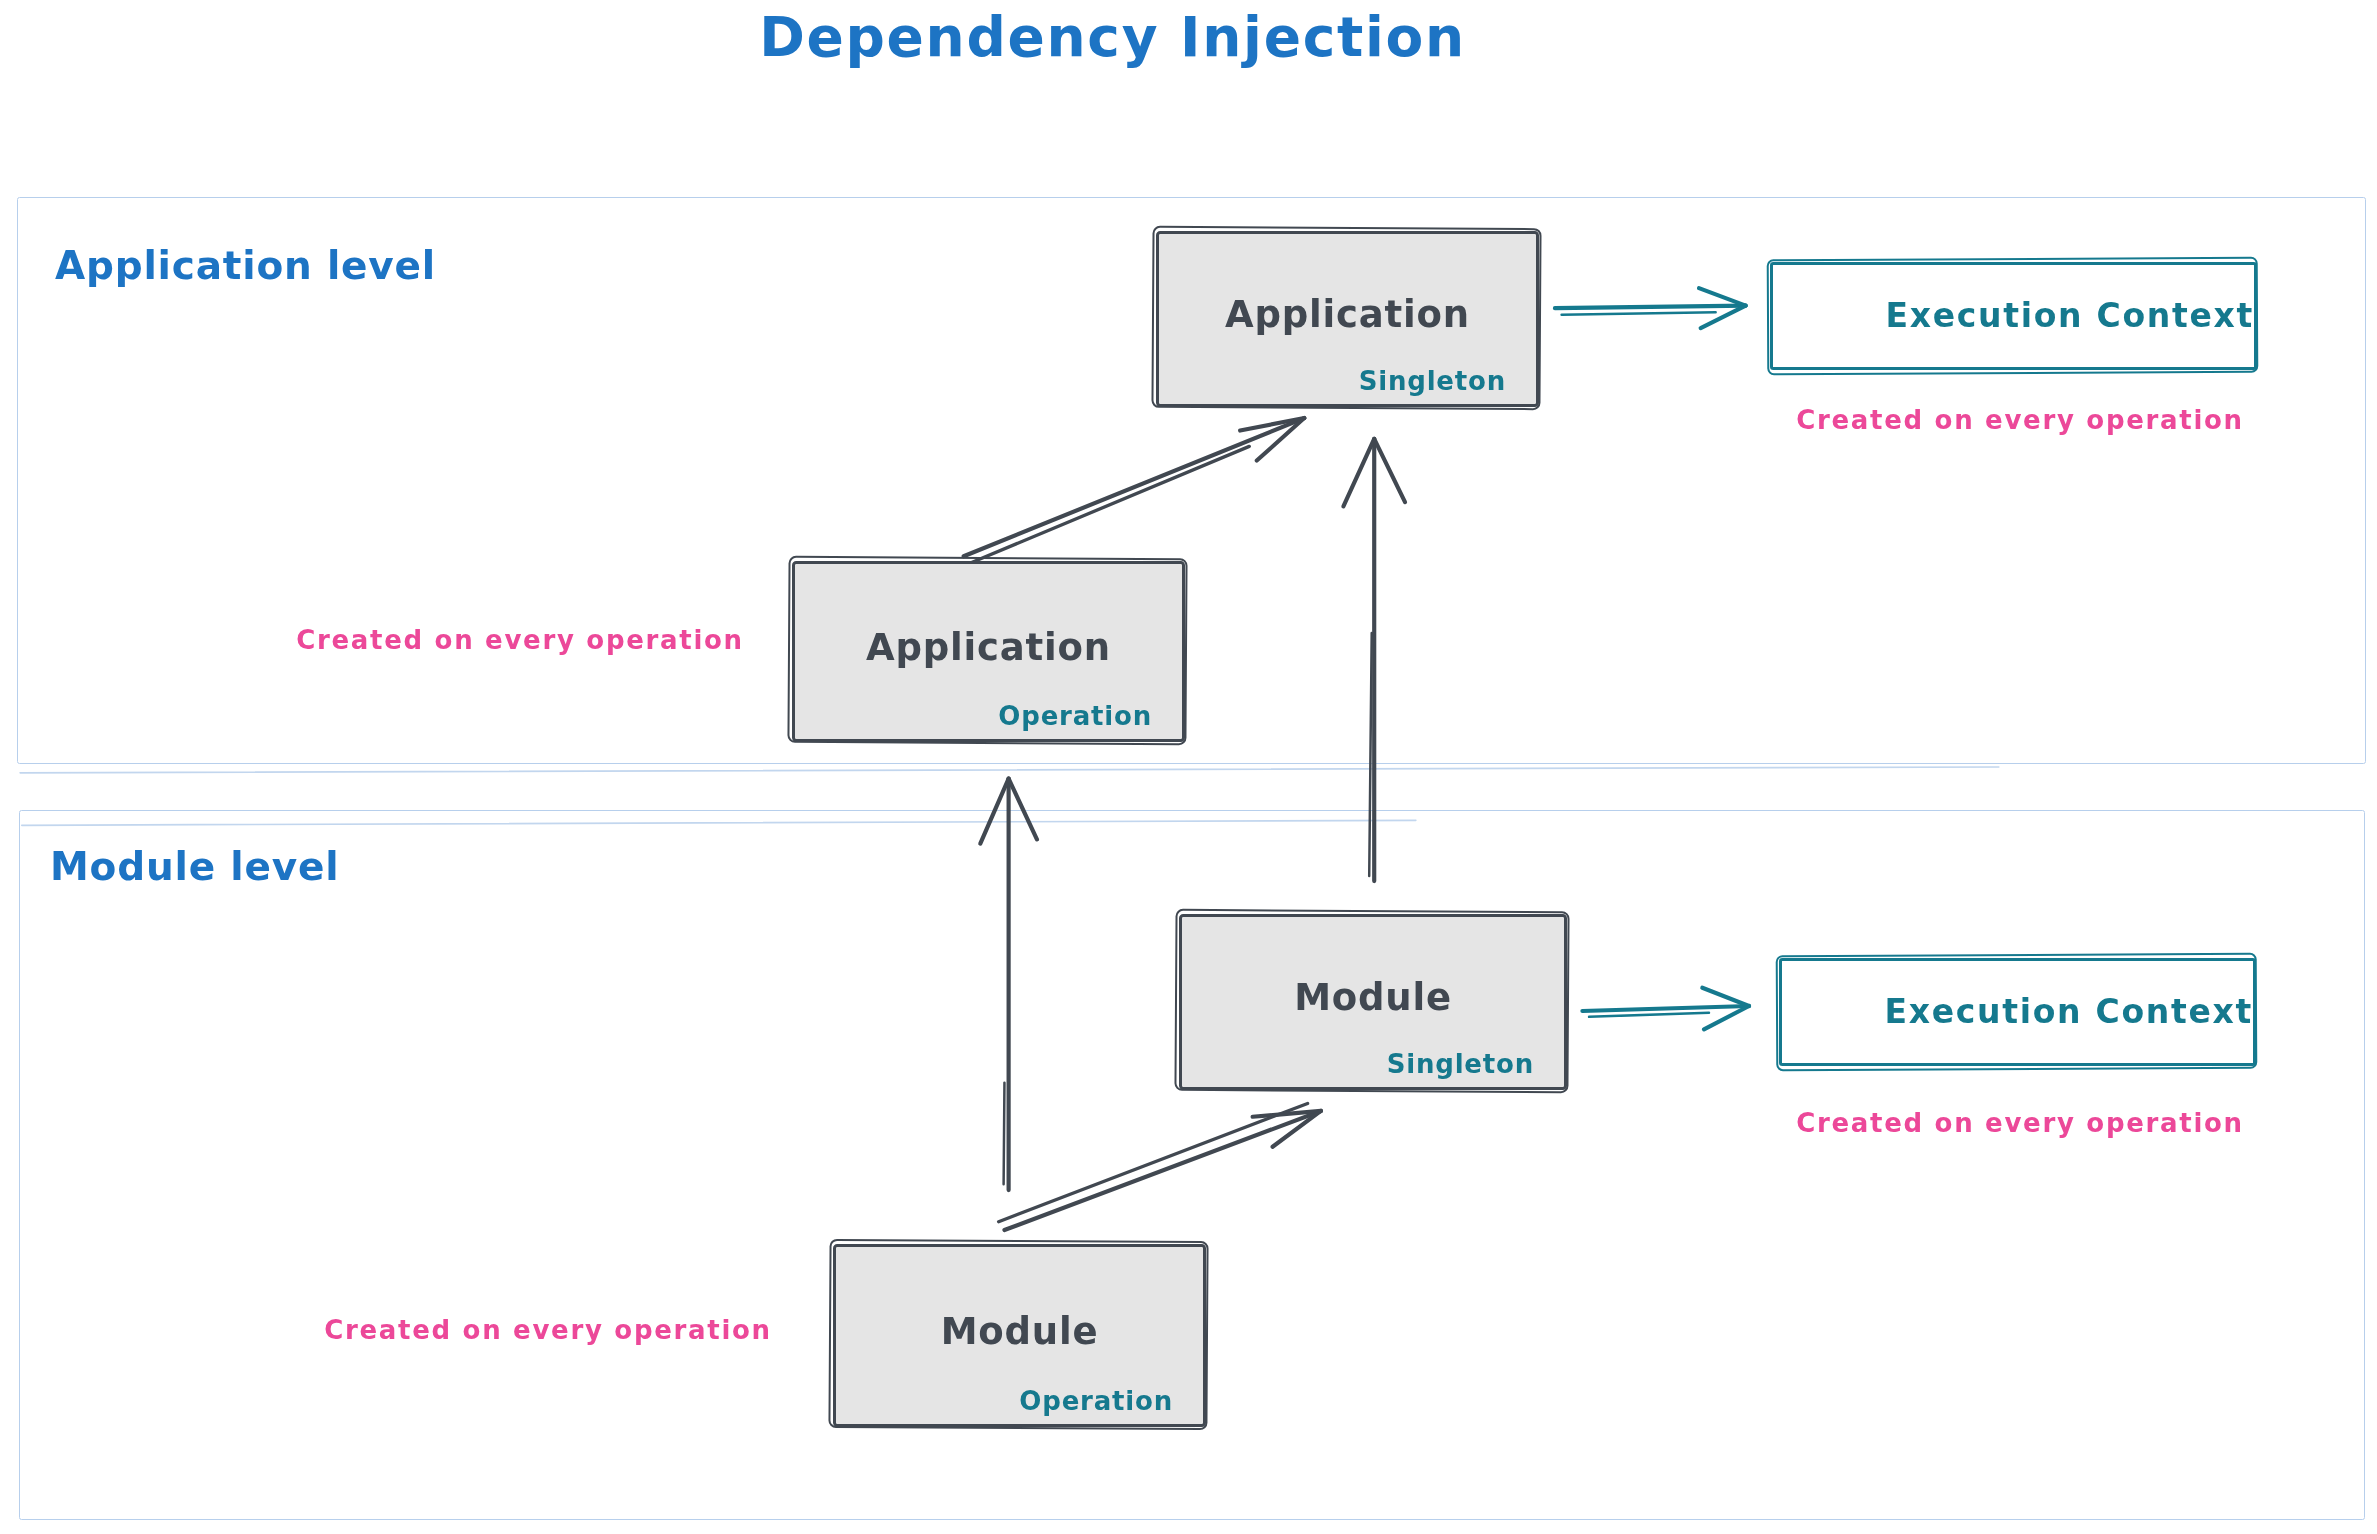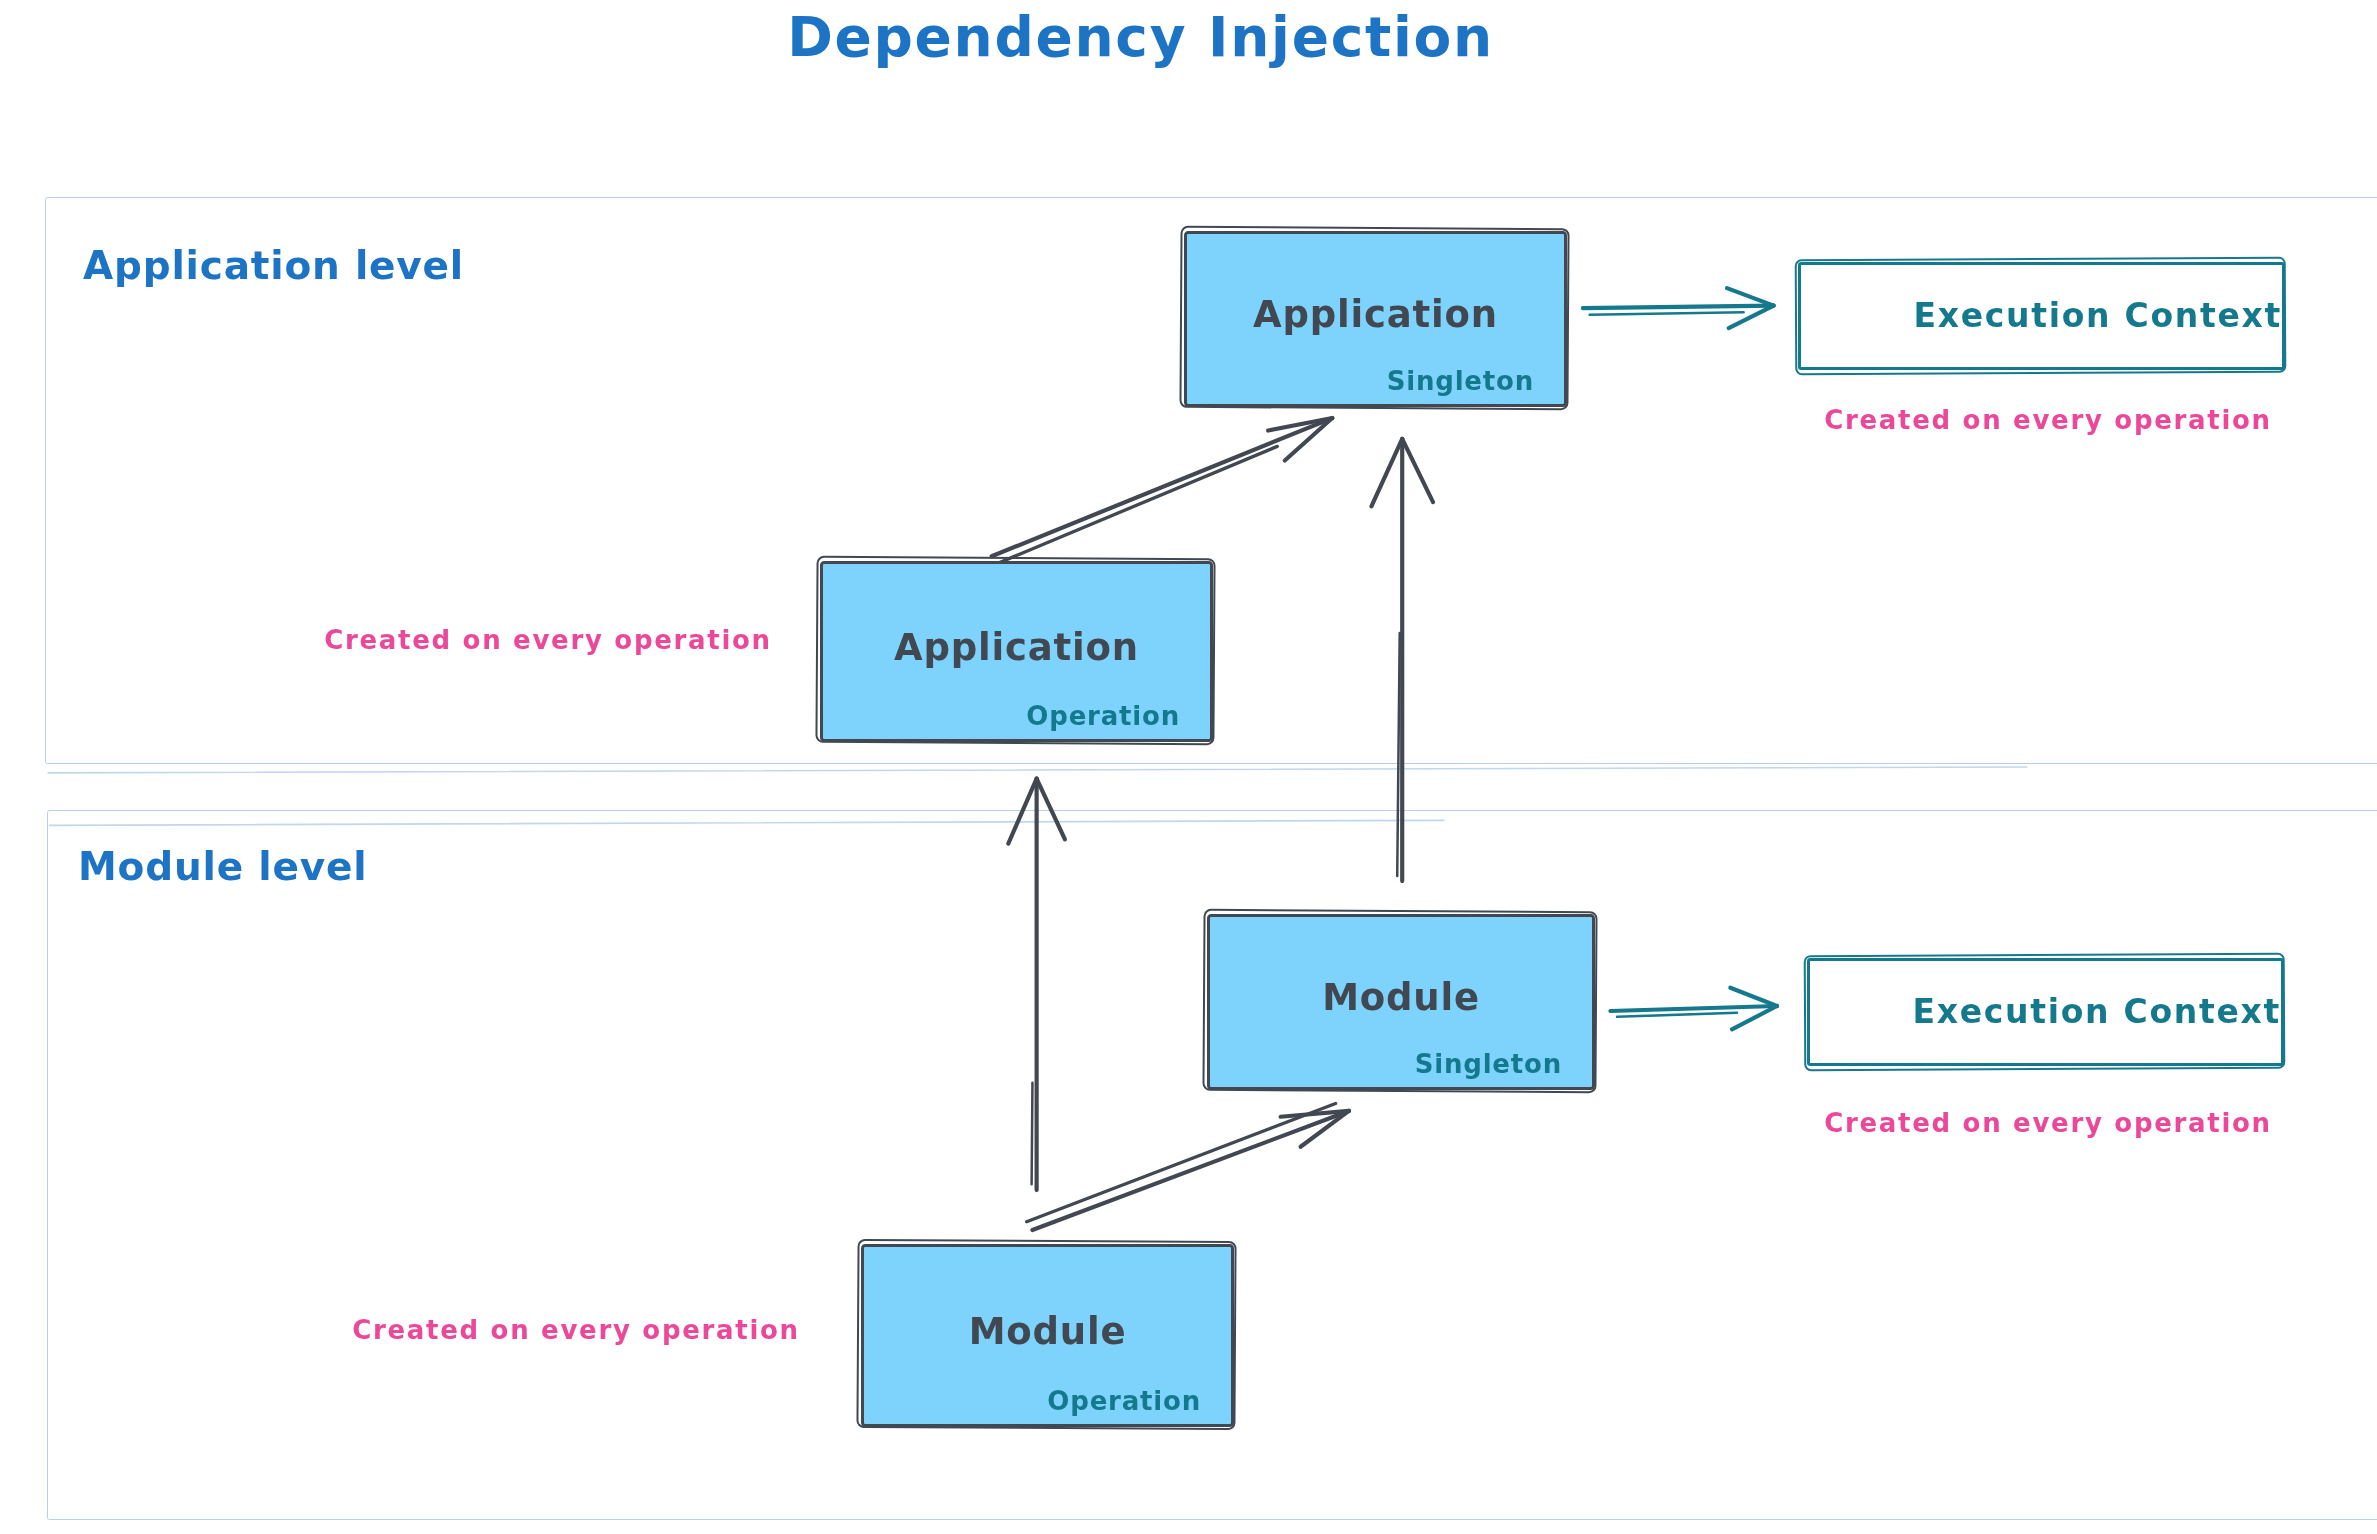--- a/index.html
+++ b/index.html
@@ -1,21 +1,21 @@
 <!DOCTYPE html>
 <html style="font-size:13.3px"><head>
 <meta charset="utf-8">
 <style>
   html,body{margin:0;padding:0;background:#ffffff;}
   body{
     width:2377px;height:1534px;position:relative;overflow:hidden;
     font-family:"DejaVu Sans","Liberation Sans",sans-serif;
     color:#414851;
   }
-  .canvas{position:absolute;inset:0;margin-left:28px;}
+  .canvas{position:absolute;inset:0;}
 
   
   .page-title{
     position:absolute;left:750px;top:5px;width:725px;
     text-align:center;font-size:55px;font-weight:bold;
     color:#1d74c4;letter-spacing:1.7px;white-space:nowrap;
   }
   .page-subtitle{
     position:absolute;left:733px;top:105px;width:758px;
     text-align:center;font-size:29px;font-weight:bold;
@@ -28,21 +28,21 @@
     background:transparent;
   }
   .section-label{
     position:absolute;font-size:39px;font-weight:bold;
     color:#1d74c4;letter-spacing:0.8px;white-space:nowrap;
   }
 
   
   .node{
     position:absolute;border:3.3px solid #414851;border-radius:4.2px;
-    background:#7dd3fc;
+    background:#e5e5e5;
   }
   .node::before{ 
     content:"";position:absolute;inset:-6.7px -5px -5.8px -6.7px;
     border:2.1px solid #414851;border-radius:7.5px;
     transform:rotate(.35deg);pointer-events:none;
   }
   .node-title{
     position:absolute;left:0;right:0;top:50%;
     transform:translateY(-60%);
     text-align:center;font-size:37px;font-weight:bold;

